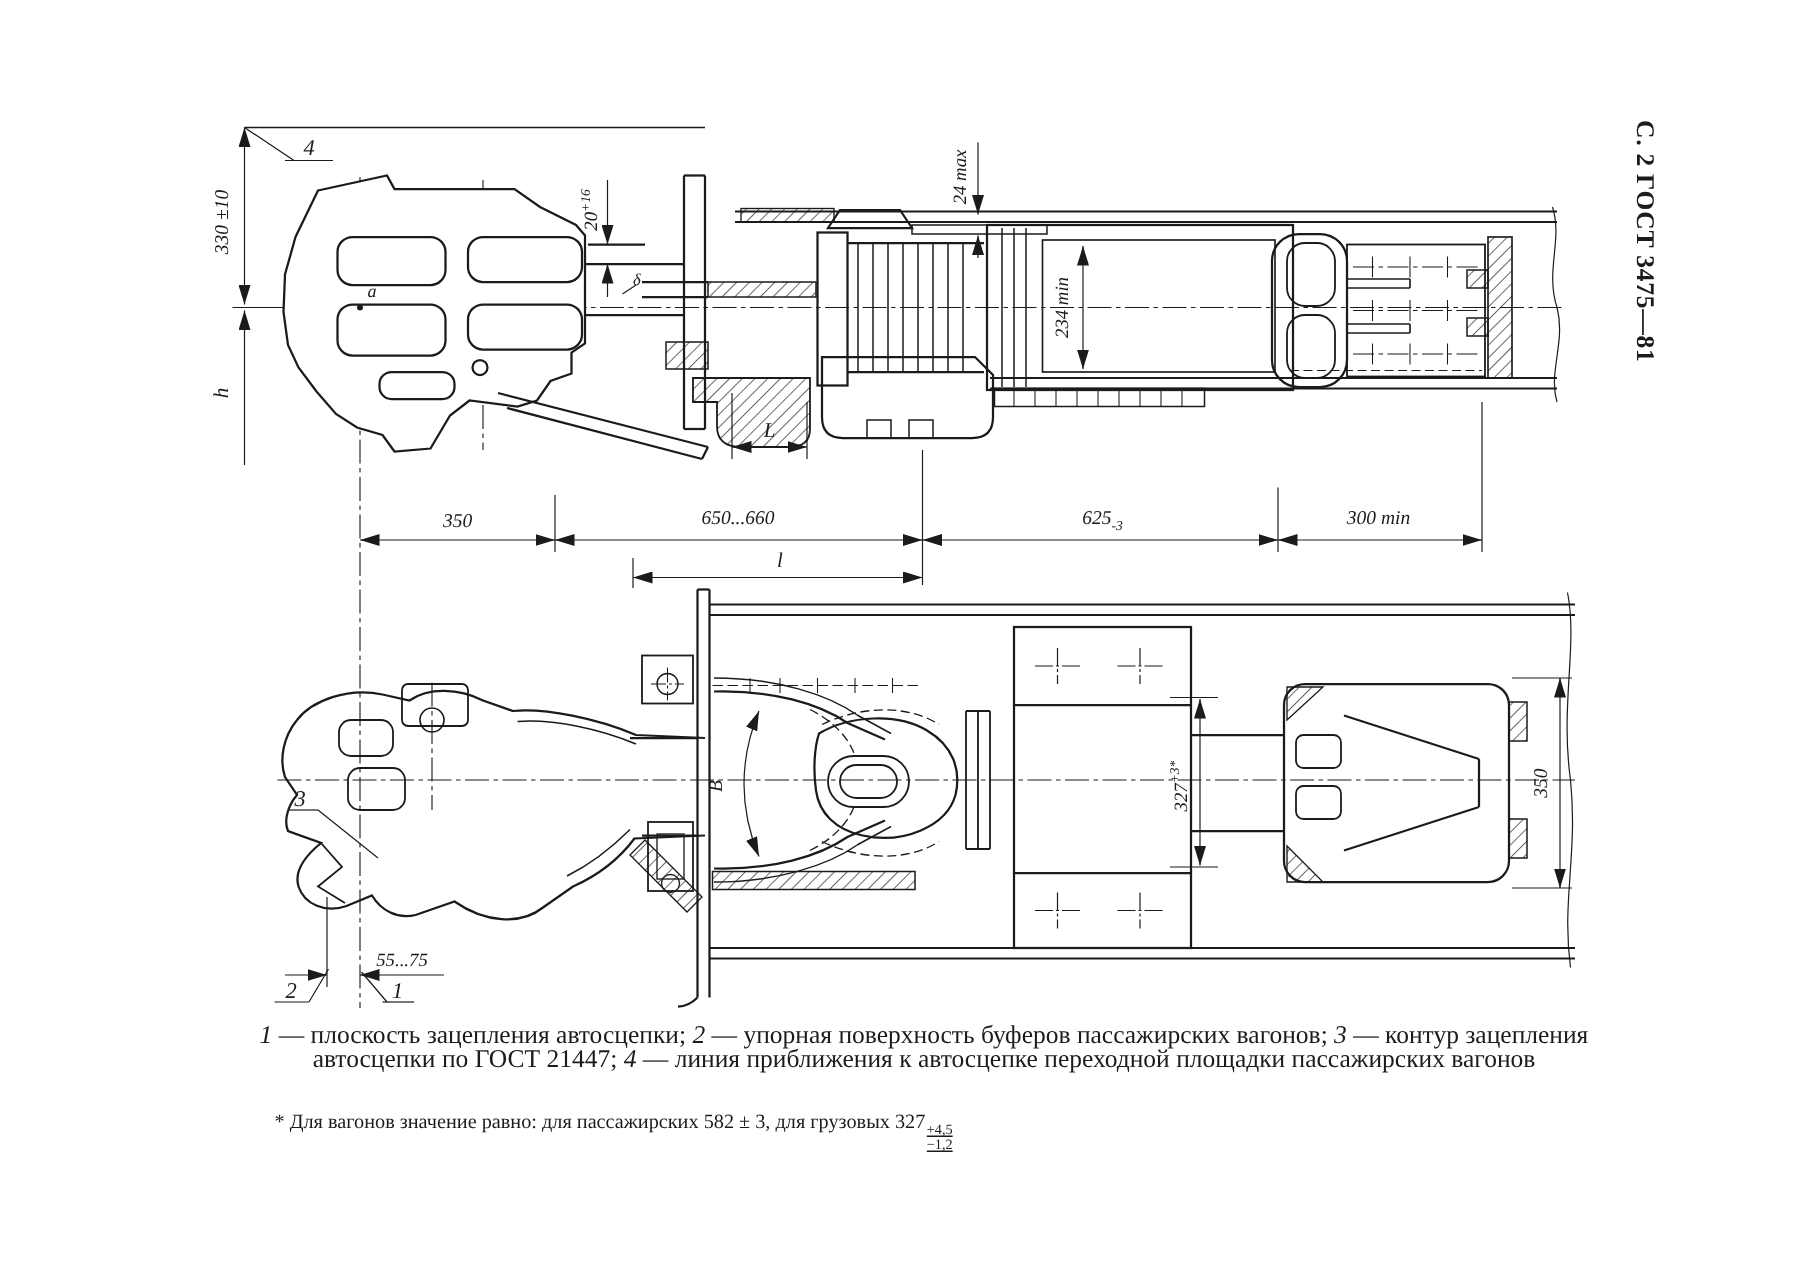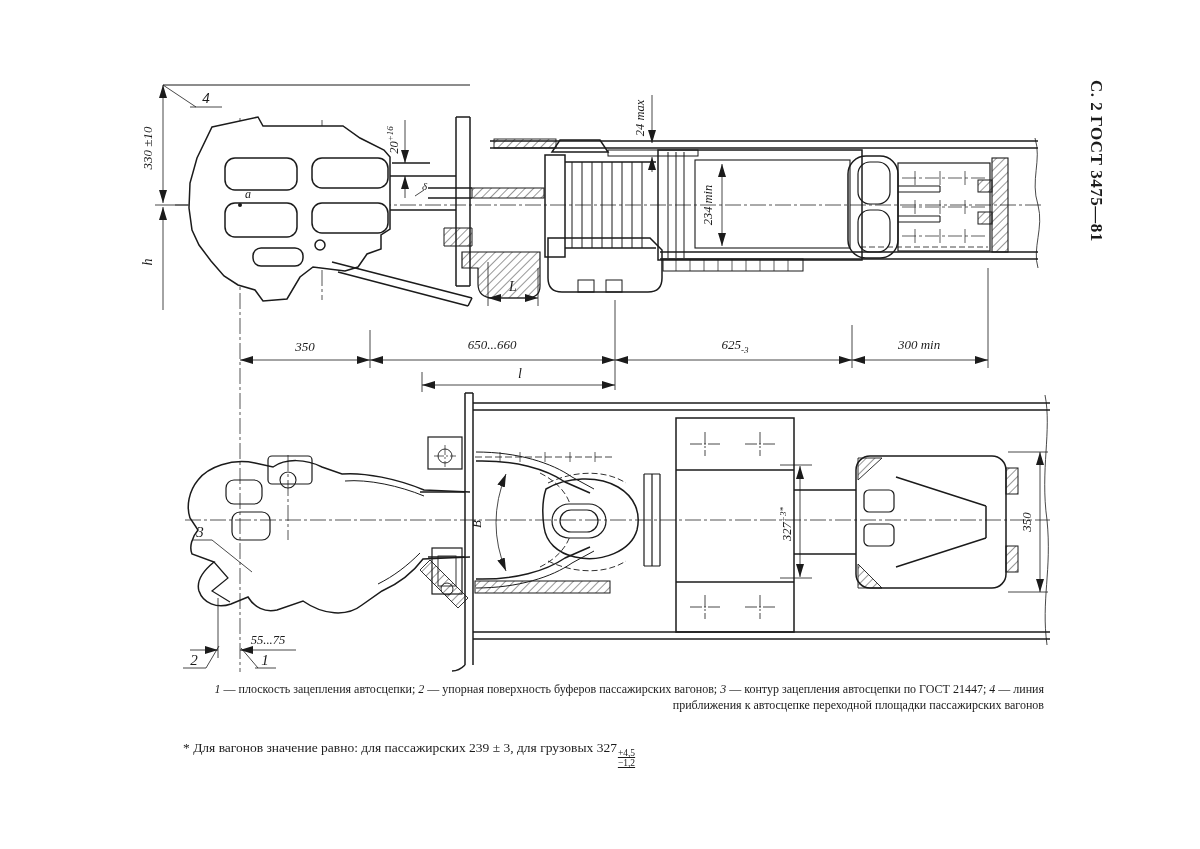--- a/index.html
+++ b/index.html
@@ -2,22 +2,22 @@
 <html><head>
 <meta charset="utf-8">
 <style>
   html,body{margin:0;padding:0;background:#e8e8e8;}
   .page{position:relative;width:1200px;height:849px;background:#ffffff;overflow:hidden;
         font-family:"Liberation Serif",serif;color:#1b1b1b;}
   .header{position:absolute;left:1086px;top:80px;writing-mode:vertical-rl;
           font-weight:bold;font-size:17px;letter-spacing:.5px;white-space:nowrap;}
   svg{position:absolute;left:0;top:0;}
   svg text{font-family:"Liberation Serif",serif;font-style:italic;fill:#1b1b1b;}
-  .caption{position:absolute;left:152px;top:682px;width:892px;text-align:right;
-           font-size:12px;line-height:15.5px;}
+  .caption{position:absolute;left:170px;top:682px;width:892px;text-align:center;
+           font-size:17px;line-height:15.5px;}
   .caption .num{font-style:italic;}
   .footnote{position:absolute;left:183px;top:740px;font-size:13.5px;}
   .tol{display:inline-flex;flex-direction:column;justify-content:center;
        font-size:9.5px;line-height:10px;vertical-align:-4px;margin-left:1px;text-decoration:underline;}
 </style>
 </head>
 <body>
 
 <div class="page">
 
@@ -268,19 +268,19 @@
     <text transform="rotate(-90 791 524)" x="791" y="524" font-size="12.5" text-anchor="middle"><tspan>327</tspan><tspan dy="-5" font-size="9">+3*</tspan></text>
     <text transform="rotate(-90 1031 522)" x="1031" y="522" font-size="13" text-anchor="middle">350</text>
     <text x="268" y="644" font-size="12.5" text-anchor="middle">55...75</text>
     <text x="194" y="665" font-size="15" text-anchor="middle">2</text>
     <text x="265" y="665" font-size="15" text-anchor="middle">1</text>
   </svg>
 
   <div class="caption"><span class="num">1</span><span> — плоскость зацепления автосцепки; </span><span class="num">2</span><span> — упорная поверхность буферов пассажирских вагонов; </span><span class="num">3</span><span> — контур зацепления автосцепки по ГОСТ 21447; </span><span class="num">4</span><span> — линия приближения к автосцепке переходной площадки пассажирских вагонов</span>
   </div>
 
-  <div class="footnote"><span>*</span><span> Для вагонов значение равно: для пассажирских 239 ± 3, для грузовых </span><span>327</span><span class="tol">
+  <div class="footnote"><span>*</span><span> Для вагонов значение равно: для пассажирских 582 ± 3, для грузовых </span><span>327</span><span class="tol">
         <span>+4,5</span>
         <span>−1,2</span>
       </span>
   </div>
 
 </div>
 
 </body></html>

